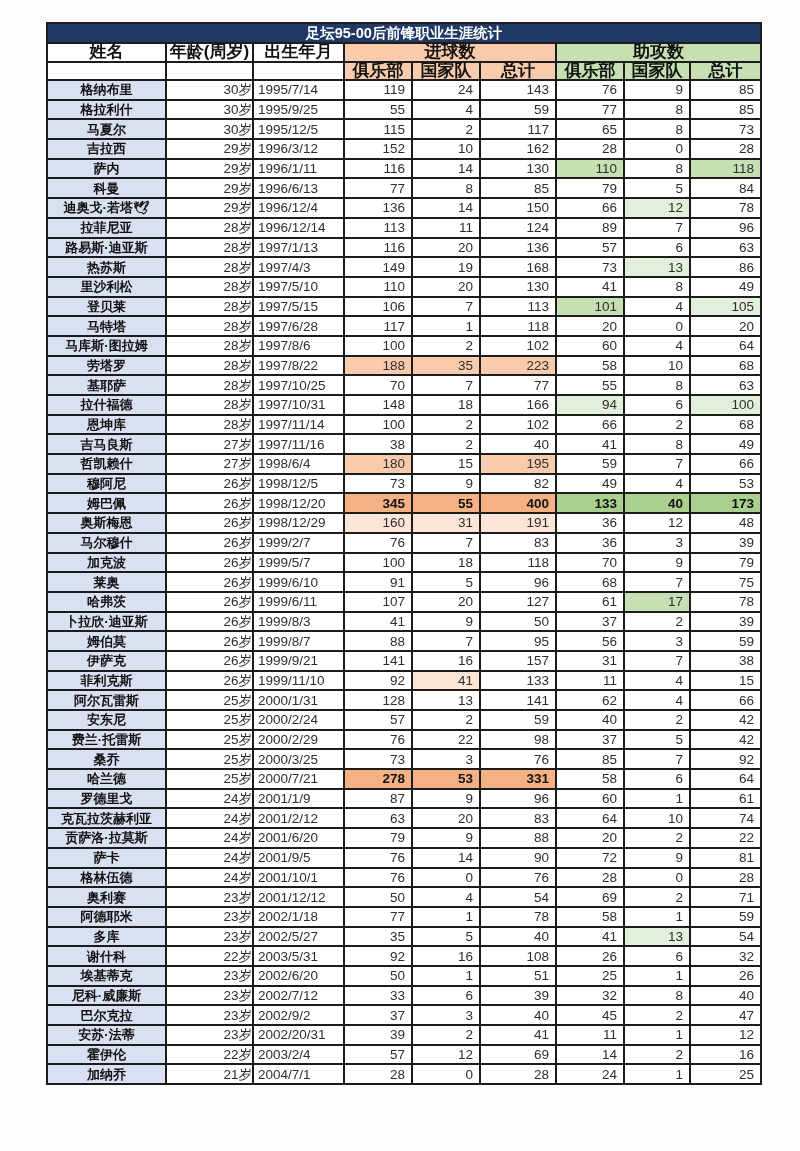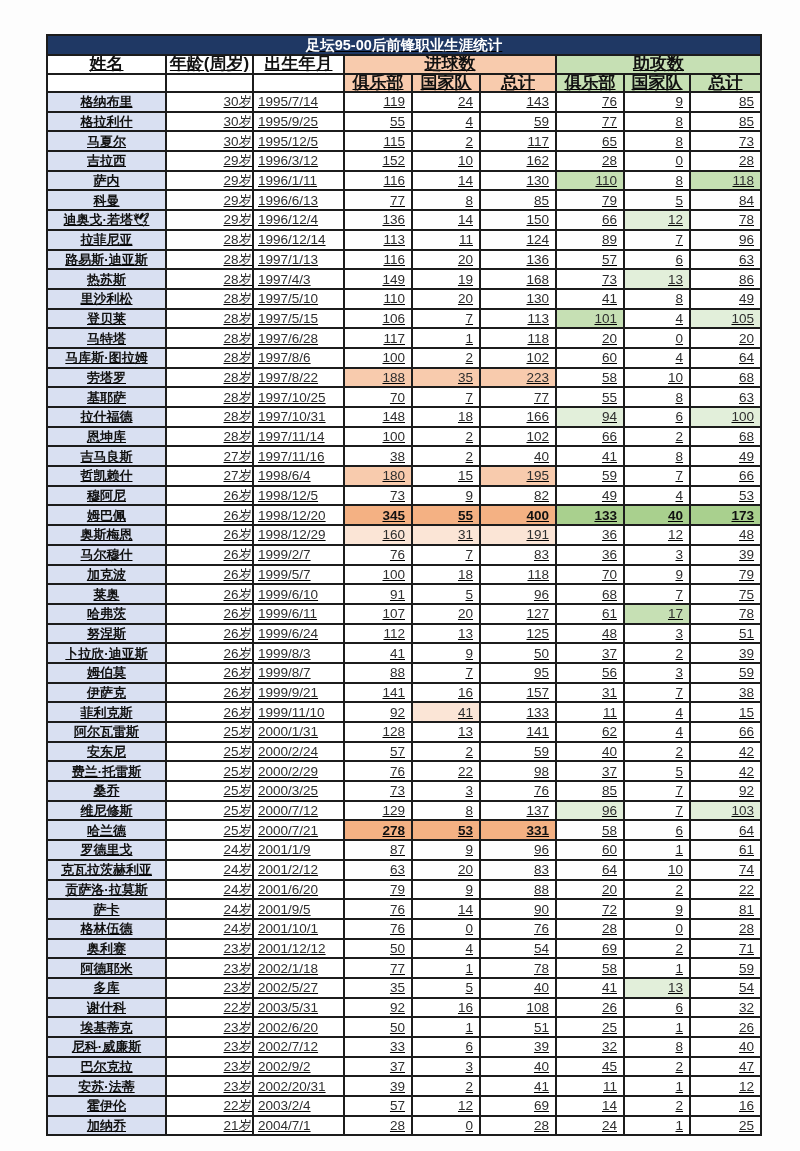--- a/index.html
+++ b/index.html
@@ -1,21 +1,21 @@
 <!DOCTYPE html>
 <html style="--title-bg: #1F3864; --title-text: #FFFFFF; --goals-header-bg: #F8CBAD; --assists-header-bg: #C6E0B4; --name-col-bg: #D9E0F2; --grid: #1C1C1C; --hl-orange-strong: #F4B183; --hl-orange-medium: #F8CBAD; --hl-orange-light: #FBE5D6; --hl-green-strong: #A9D08E; --hl-green-medium: #C6E0B4; --hl-green-light: #E2EFDA;"><head>
 <meta charset="utf-8">
 <style>
   html,body{margin:0;padding:0;}
   body{
     width:800px;height:1151px;overflow:hidden;background:#fdfdfd;
     font-family:"Liberation Sans","DejaVu Sans",sans-serif;
     -webkit-font-smoothing:antialiased;
   }
-  .page{padding-top:34px;padding-left:46px;text-decoration:underline;}
+  .page{padding-top:22px;padding-left:46px;}
   table{border-collapse:collapse;table-layout:fixed;width:714px;}
   td,th{border:2px solid var(--grid);overflow:hidden;white-space:nowrap;}
   .title{
     background:var(--title-bg);color:var(--title-text);
     font-weight:bold;font-size:14.5px;text-align:center;
     height:16px;line-height:16px;padding:1px 0;
   }
   thead th{
     background:#ffffff;color:#111;font-weight:bold;font-size:17px;
     height:16.5px;line-height:16px;text-align:center;padding:0;
@@ -368,31 +368,20 @@
           <td class="c-age">26岁</td>
           <td class="c-birth">1999/6/11</td>
           <td class="c-num">107</td>
           <td class="c-num">20</td>
           <td class="c-num">127</td>
           <td class="c-num">61</td>
           <td class="c-num hl-g2">17</td>
           <td class="c-num">78</td>
         </tr>
         <tr>
-          <td class="c-name">努涅斯</td>
-          <td class="c-age">26岁</td>
-          <td class="c-birth">1999/6/24</td>
-          <td class="c-num">112</td>
-          <td class="c-num">13</td>
-          <td class="c-num">125</td>
-          <td class="c-num">48</td>
-          <td class="c-num">3</td>
-          <td class="c-num">51</td>
-        </tr>
-        <tr>
           <td class="c-name">卜拉欣·迪亚斯</td>
           <td class="c-age">26岁</td>
           <td class="c-birth">1999/8/3</td>
           <td class="c-num">41</td>
           <td class="c-num">9</td>
           <td class="c-num">50</td>
           <td class="c-num">37</td>
           <td class="c-num">2</td>
           <td class="c-num">39</td>
         </tr>
@@ -467,31 +456,20 @@
           <td class="c-age">25岁</td>
           <td class="c-birth">2000/3/25</td>
           <td class="c-num">73</td>
           <td class="c-num">3</td>
           <td class="c-num">76</td>
           <td class="c-num">85</td>
           <td class="c-num">7</td>
           <td class="c-num">92</td>
         </tr>
         <tr>
-          <td class="c-name">维尼修斯</td>
-          <td class="c-age">25岁</td>
-          <td class="c-birth">2000/7/12</td>
-          <td class="c-num">129</td>
-          <td class="c-num">8</td>
-          <td class="c-num">137</td>
-          <td class="c-num hl-g3">96</td>
-          <td class="c-num">7</td>
-          <td class="c-num hl-g3">103</td>
-        </tr>
-        <tr>
           <td class="c-name">哈兰德</td>
           <td class="c-age">25岁</td>
           <td class="c-birth">2000/7/21</td>
           <td class="c-num hl-o1">278</td>
           <td class="c-num hl-o1">53</td>
           <td class="c-num hl-o1">331</td>
           <td class="c-num">58</td>
           <td class="c-num">6</td>
           <td class="c-num">64</td>
         </tr>

